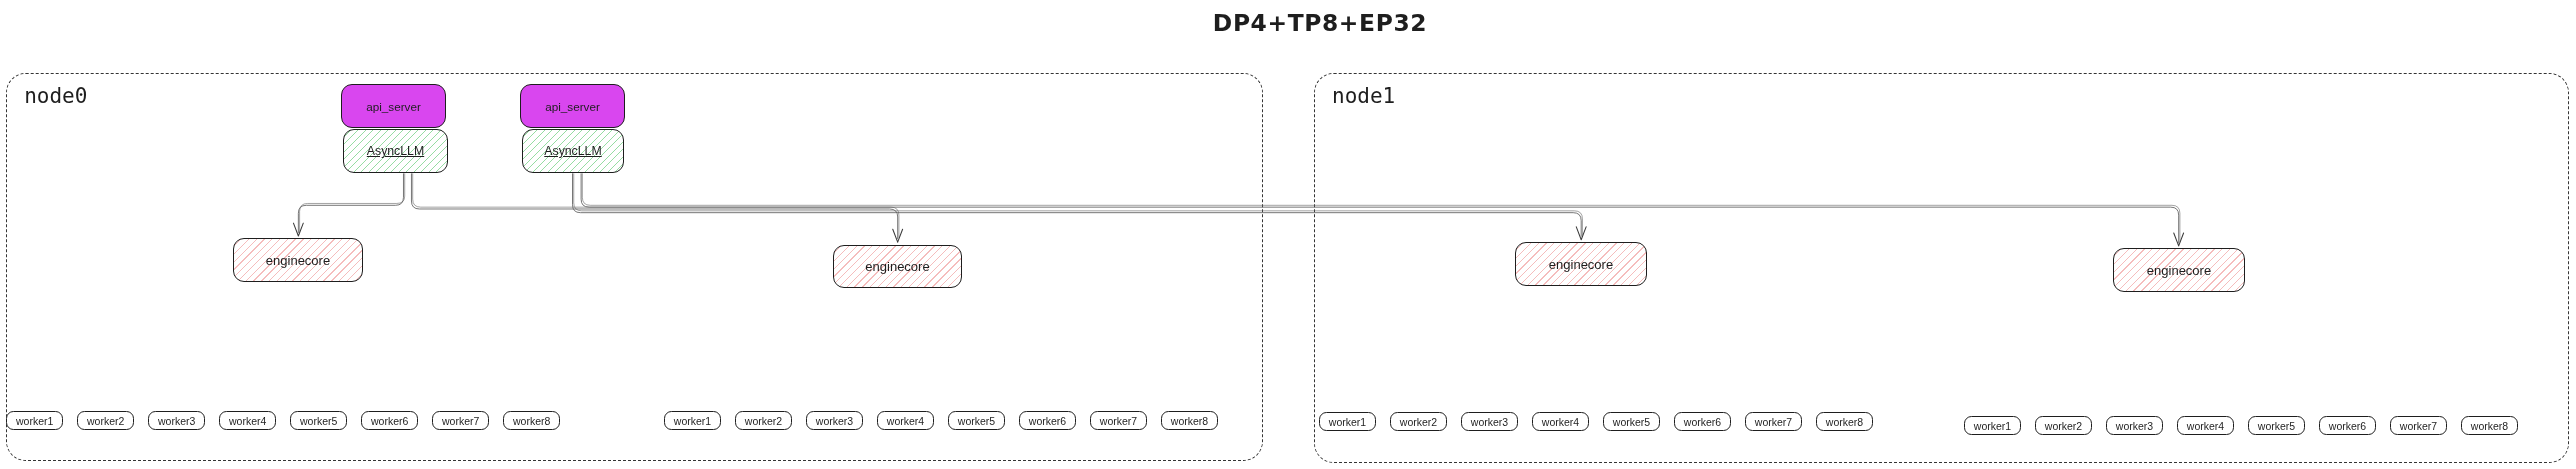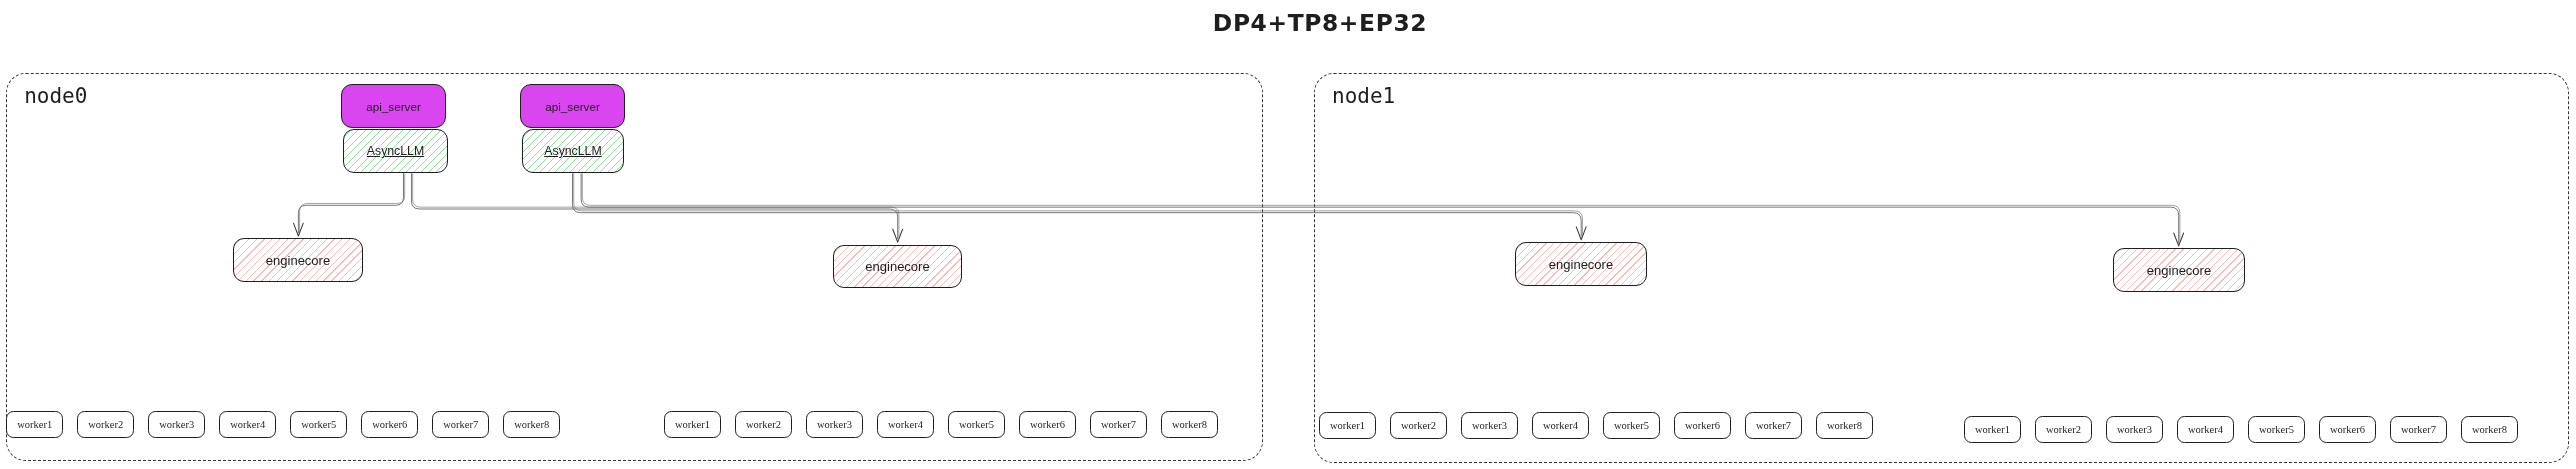--- a/index.html
+++ b/index.html
@@ -44,24 +44,24 @@
       repeating-linear-gradient(135deg,
         rgba(224,49,49,0) 0px, rgba(224,49,49,0) 4.6px,
         rgba(224,49,49,0.32) 4.6px, rgba(224,49,49,0.32) 5.5px),
       #fff;
   }
   .engine{font-size:13px;}
   .worker-row{
     position:absolute;display:flex;gap:14px;
   }
   .worker{
-    width:57px;height:27px;flex:0 0 57px;
+    width:57px;height:19px;flex:0 0 57px;
     border:1.5px solid var(--border);border-radius:7.4px;background:#fff;
     display:flex;align-items:center;justify-content:center;
-    font-size:10.5px;color:#1e1e1e;white-space:nowrap;font-family:Liberation Serif, serif;
+    font-size:10.5px;color:#1e1e1e;white-space:nowrap;
   }
   svg.wires{position:absolute;left:0;top:0;pointer-events:none;}
   .wire{fill:none;stroke:var(--connector);stroke-width:1.4px;}
   .wire2{fill:none;stroke:var(--connector);stroke-width:1.1px;opacity:0.85;}
   .head{fill:none;stroke:#3a3a3a;stroke-width:1.7px;stroke-linecap:round;}
 </style>
 </head>
 <body>
 
 <div class="title">DP4+TP8+EP32</div>

